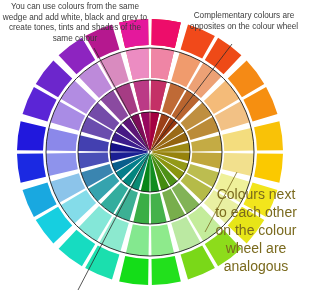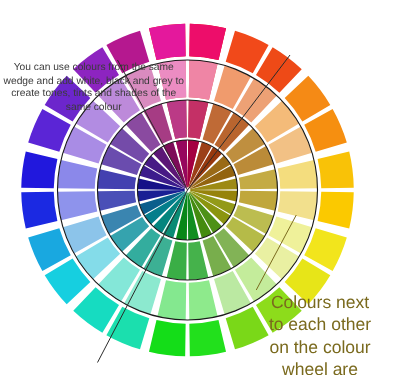--- a/index.html
+++ b/index.html
@@ -18,21 +18,20 @@
   #wheel-svg {
     position: absolute;
     left: 0;
     top: 0;
   }
   .annotation {
     position: absolute;
     text-align: center;
     line-height: 1.28;
     white-space: pre-line;
-    margin-top: 47px;
   }
   #ann-tints {
     left: 2px;
     top: 2px;
     width: 146px;
     font-size: 8.2px;
     color: #3b3b3b;
   }
   #ann-complementary {
     left: 188px;
@@ -170,16 +169,17 @@
     <g id="leader-group">
         <line x1="94" y1="48" x2="150" y2="152" stroke="#2b2b2b" stroke-width="0.8"></line>
         <line x1="232" y1="44" x2="150" y2="152" stroke="#2b2b2b" stroke-width="0.8"></line>
         <line x1="237" y1="172" x2="205" y2="232" stroke="#7a6a1e" stroke-width="0.8"></line>
         <line x1="150" y1="152" x2="78" y2="290" stroke="#2b2b2b" stroke-width="0.8"></line>
       </g>
   </svg>
 
   <div class="annotation" id="ann-tints">You can use colours from the same wedge and add white, black and grey to create tones, tints and shades of the same colour</div>
 
+  <div class="annotation" id="ann-complementary">Complementary colours are opposites on the colour wheel</div>
 
   <div class="annotation" id="ann-analogous">Colours next to each other on the colour wheel are analogous</div>
 
 </div>
 
 </body></html>

